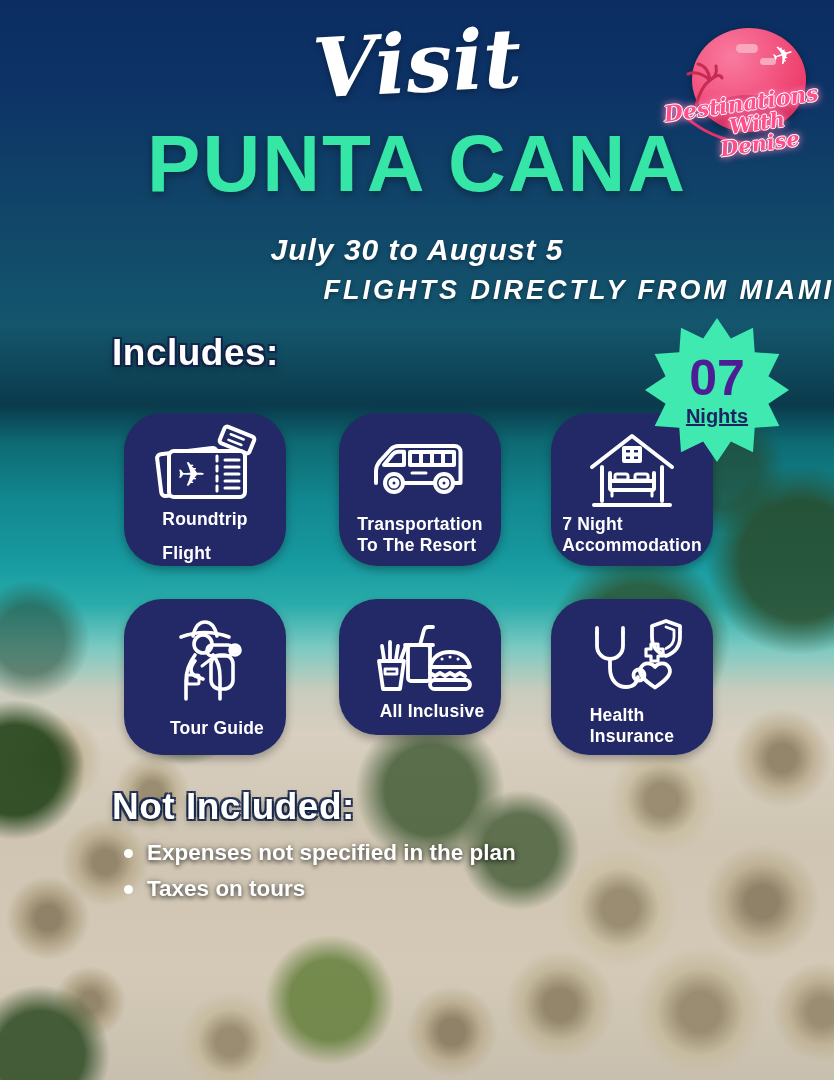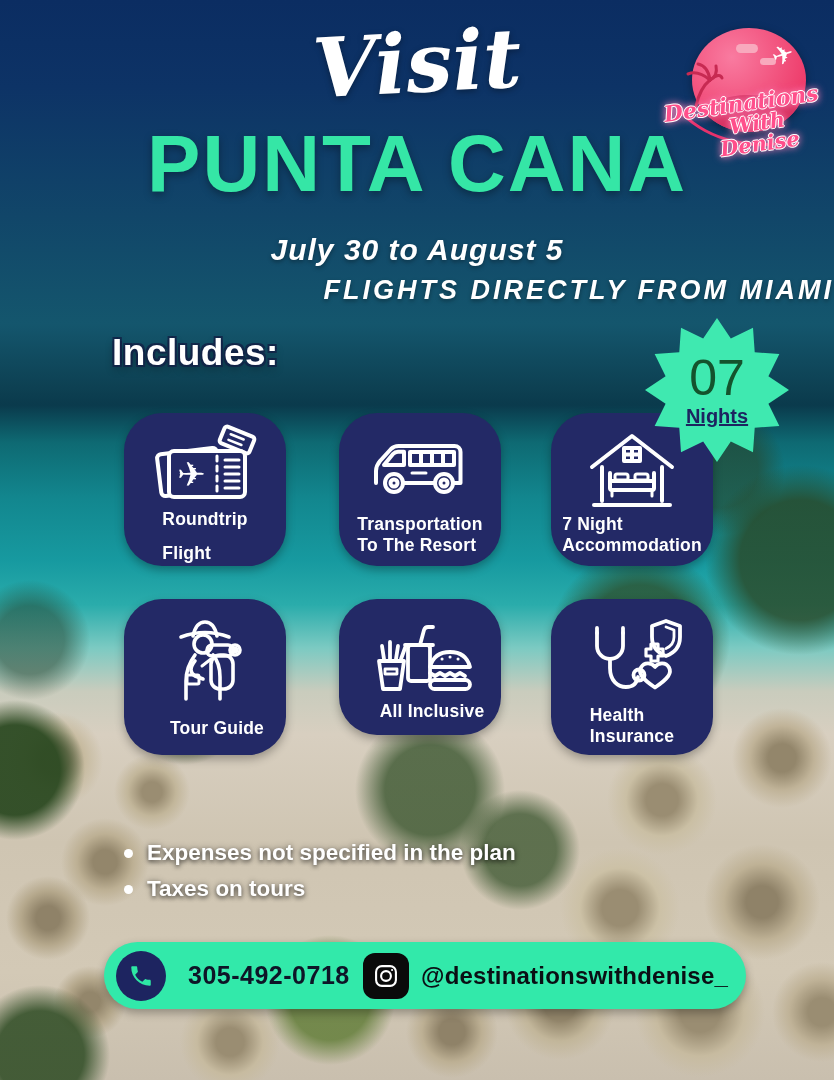--- a/index.html
+++ b/index.html
@@ -115,21 +115,21 @@
   .badge{
     position:absolute; left:645px; top:318px; width:144px; height:144px;
     background:#3fe9b0; display:flex; flex-direction:column; align-items:center;
     justify-content:center; text-align:center;
     clip-path:polygon(50% 0%,59.6% 14.3%,75% 6.7%,76.2% 23.8%,93.3% 25%,85.7% 40.4%,
       100% 50%,85.7% 59.6%,93.3% 75%,76.2% 76.2%,75% 93.3%,59.6% 85.7%,
       50% 100%,40.4% 85.7%,25% 93.3%,23.8% 76.2%,6.7% 75%,14.3% 59.6%,
       0% 50%,14.3% 40.4%,6.7% 25%,23.8% 23.8%,25% 6.7%,40.4% 14.3%);
     z-index:5;
   }
-  .badge-number{font-size:50px; font-weight:400; color:#14532d; line-height:1;}
+  .badge-number{font-size:50px; font-weight:700; color:#4c1d95; line-height:1;}
   .badge-label{font-size:20px; font-weight:bold; color:#1d2460; text-decoration:underline; margin-top:2px;}
   
   .tile{
     position:absolute; width:162px; height:153px; background:#232966;
     border-radius:38px; box-shadow:0 4px 10px rgba(0,0,0,.3);
     display:flex; flex-direction:column; align-items:center;
   }
   .t1{left:124px; top:413px;} .t2{left:339px; top:413px;} .t3{left:551px; top:413px;}
   .t4{left:124px; top:599px; height:156px;} .t5{left:339px; top:599px; height:136px;} .t6{left:551px; top:599px; height:156px;}
   .tile-icon{margin-top:10px; flex:0 0 auto;}
@@ -326,42 +326,25 @@
         <path d="M90 18 l8 3 v7 c0 6 -3.5 9.5 -8 11.5" stroke-width="2.8"></path>
         <path d="M79 58 c-3.5 -5 -11 -5 -14 .5 c-3 5.5 .5 11 14 20 c13.5 -9 17 -14.5 14 -20 c-3 -5.5 -10.5 -5.5 -14 -.5 z"></path>
       </g>
     </svg>
     <div class="tile-label">
       <span>Health</span>
       <span>Insurance</span>
     </div>
   </div>
 
+  <div class="notinc-heading">Not Included:</div>
   <ul class="notinc-list">
     <li>
       <span class="bullet-dot"></span>
       <span>Expenses not specified in the plan</span>
     </li>
     <li>
       <span class="bullet-dot"></span>
       <span>Taxes on tours</span>
     </li>
   </ul>
 
-  <div class="contact">
-    <div class="phone-circle">
-      <svg width="26" height="26" viewBox="0 0 24 24">
-        <path fill="#2ee6a4" d="M6.62 10.79c1.44 2.83 3.76 5.14 6.59 6.59l2.2-2.21c.27-.27.67-.36 1.02-.24 1.12.37 2.33.57 3.57.57.55 0 1 .45 1 1V20c0 .55-.45 1-1 1-9.39 0-17-7.61-17-17 0-.55.45-1 1-1h3.5c.55 0 1 .45 1 1 0 1.25.2 2.45.57 3.57.11.35.03.74-.25 1.02l-2.2 2.2z"></path>
-      </svg>
-    </div>
-    <span class="phone-number">305-492-0718</span>
-    <div class="ig-square">
-      <svg width="28" height="28" viewBox="0 0 24 24">
-        <g fill="none" stroke="#fff" stroke-width="1.8" stroke-linecap="round">
-          <rect x="3.5" y="3.5" width="17" height="17" rx="5"></rect>
-          <circle cx="12" cy="12" r="4.2"></circle>
-          <circle cx="17.2" cy="6.8" r="0.9" fill="#fff" stroke="none"></circle>
-        </g>
-      </svg>
-    </div>
-    <span class="ig-handle">@destinationswithdenise_</span>
-  </div>
 </div>
 
 </body></html>

